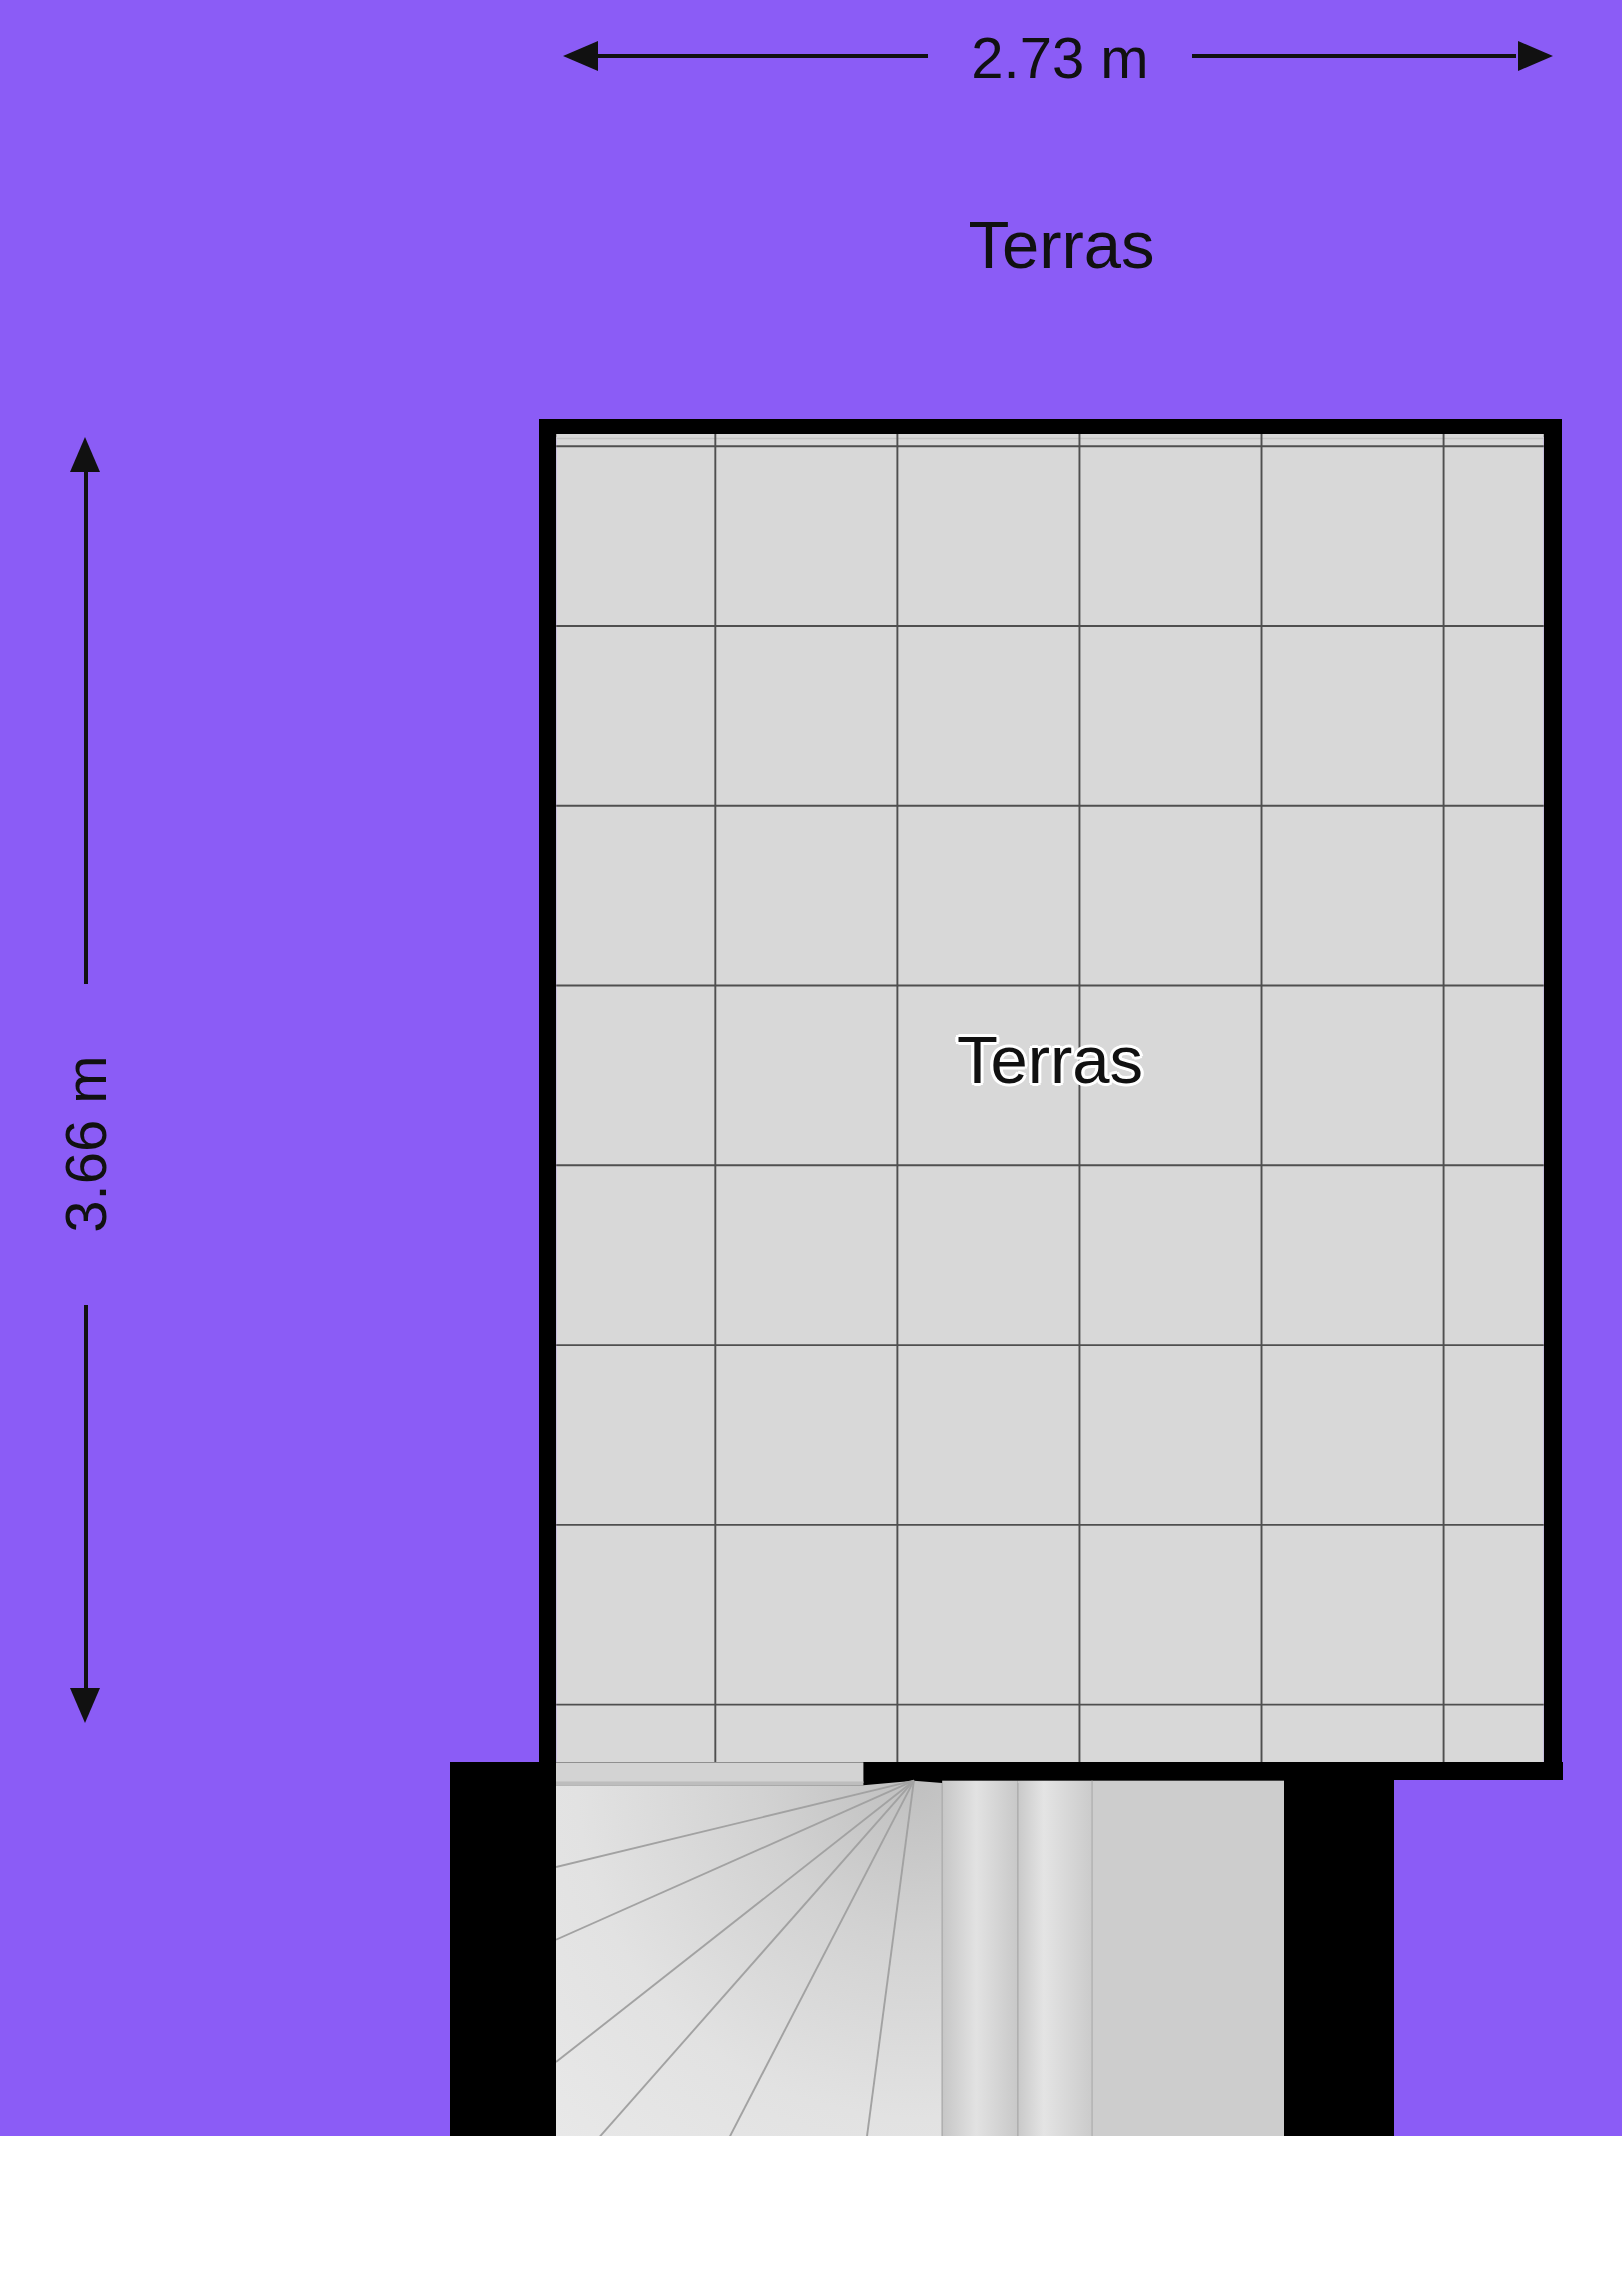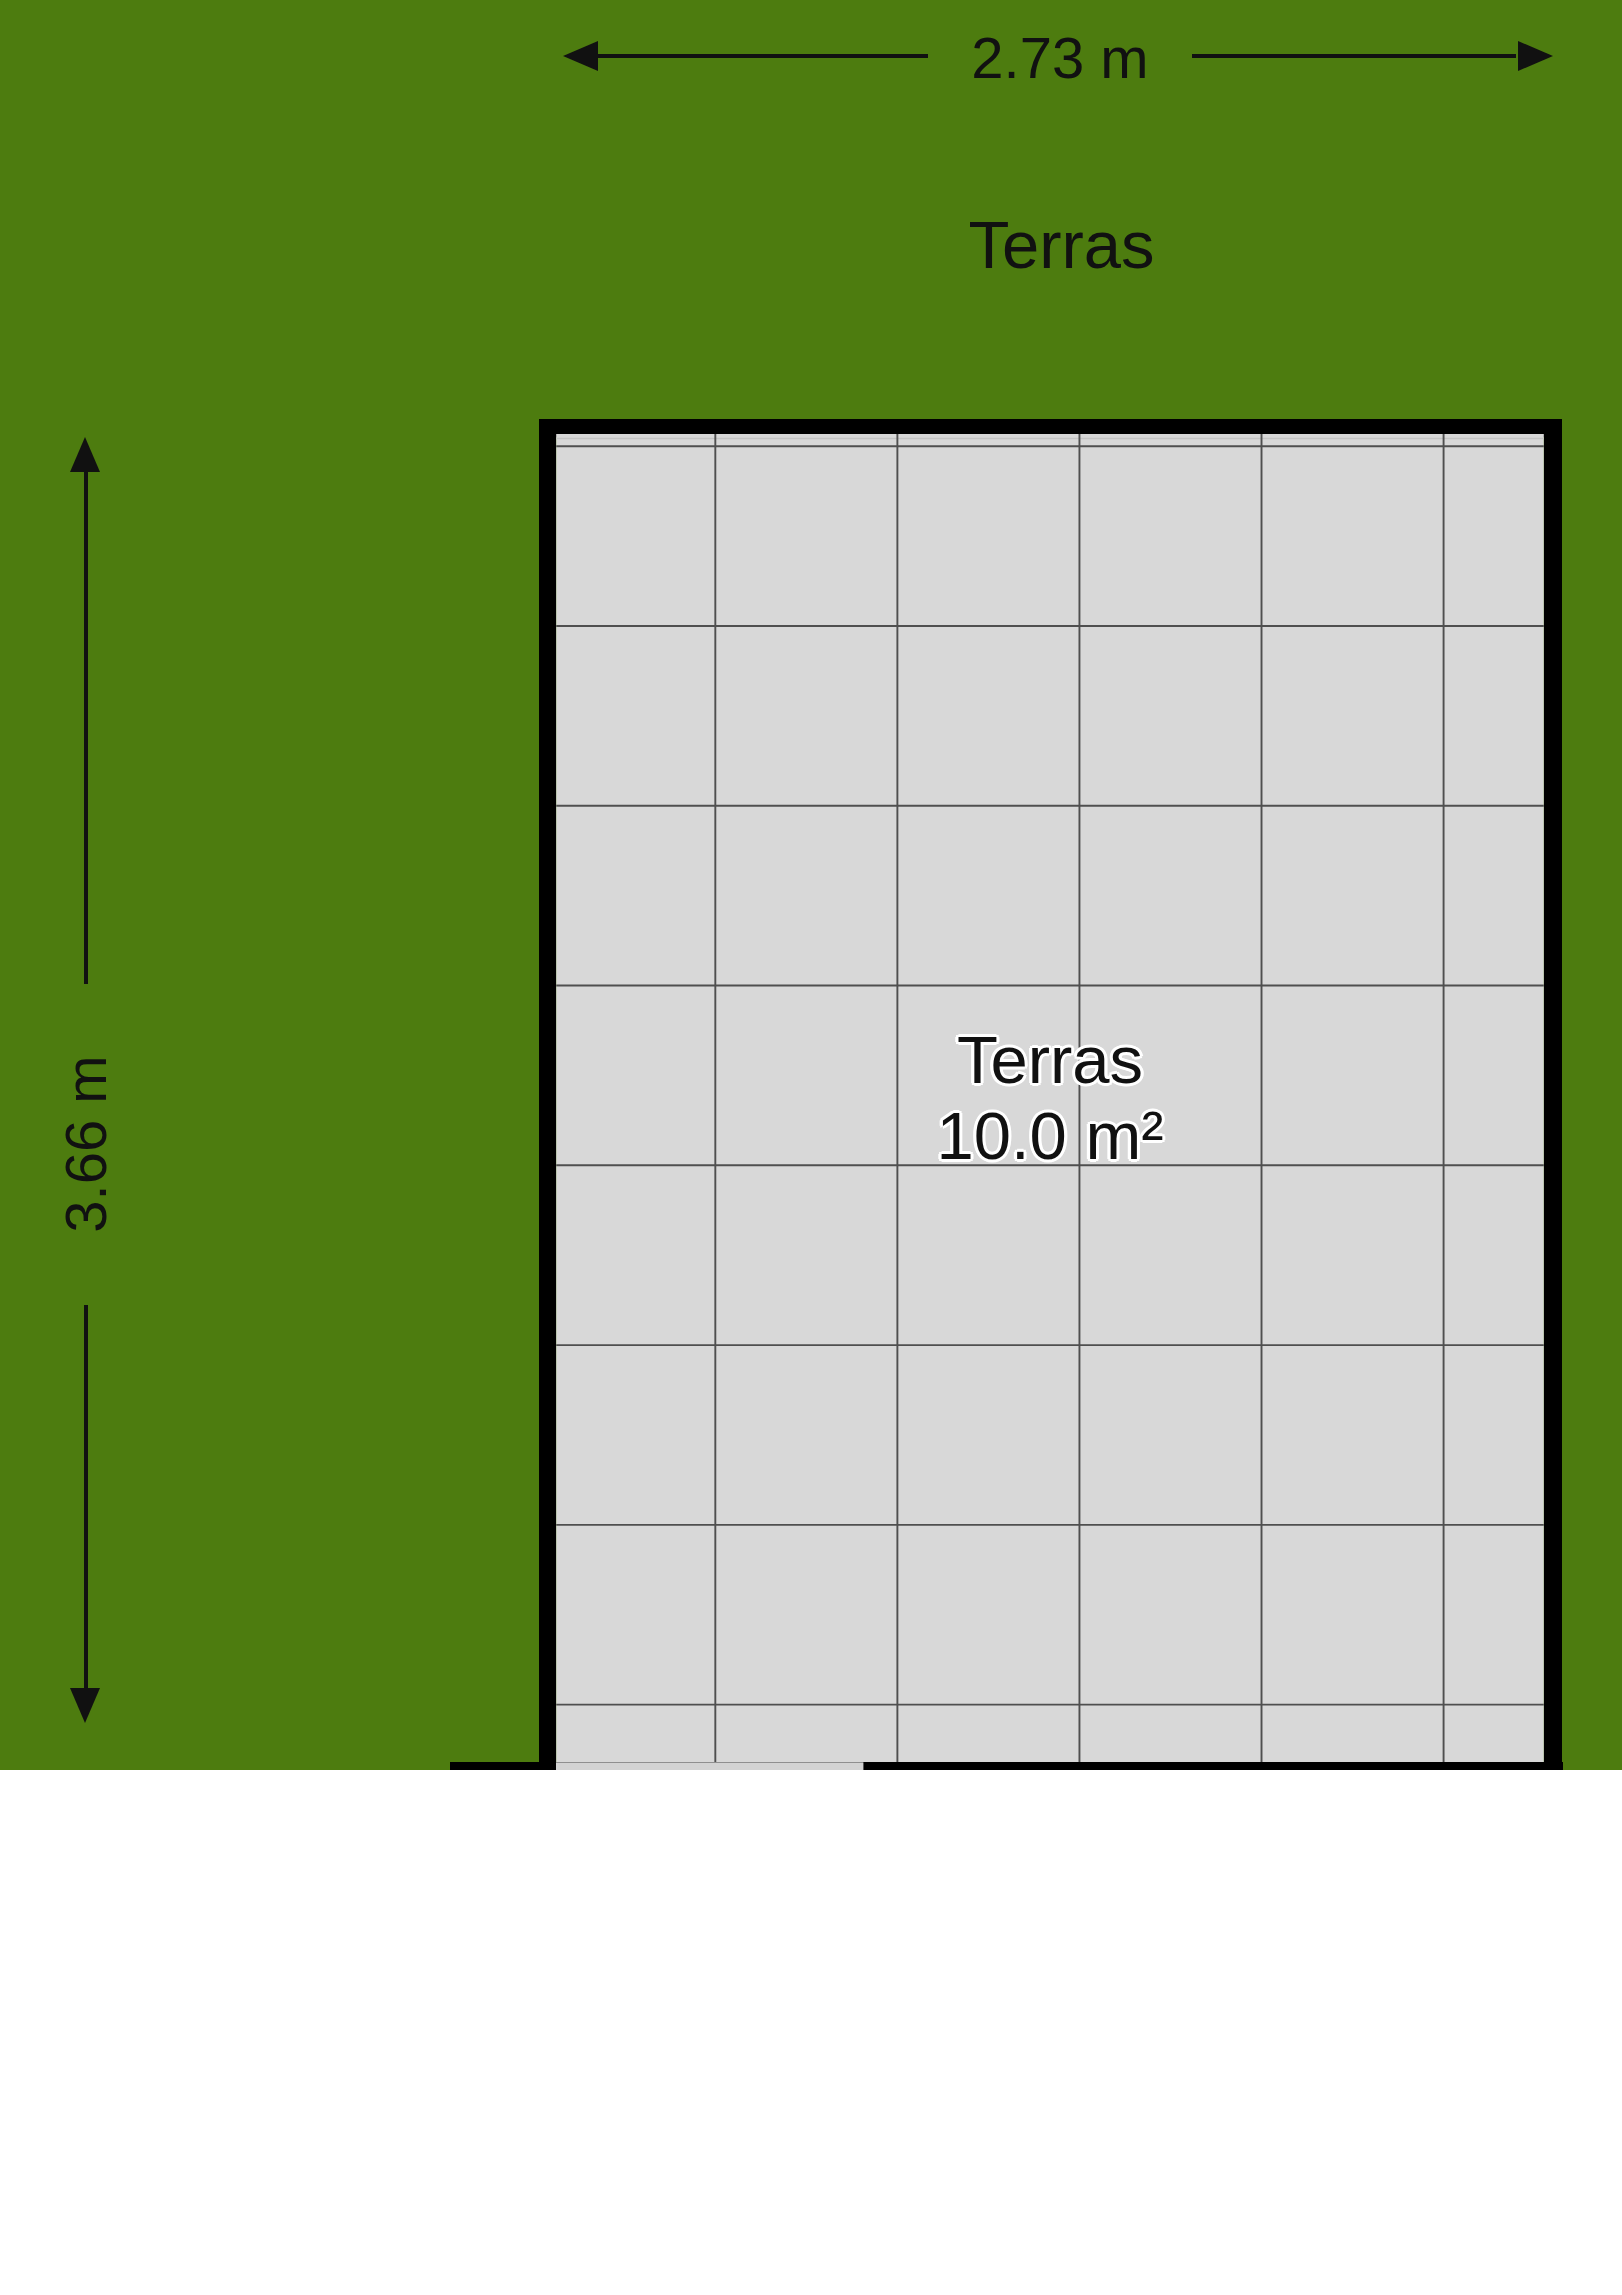--- a/index.html
+++ b/index.html
@@ -1,17 +1,17 @@
 <!DOCTYPE html>
 <html style="--wall: #000000; --floor: #d8d8d8; --grid_line: #4f4f4f; --landing: #cdcdcd; --tread_light: #e7e7e7; --tread_dark: #c0c0c0; --text: #111111;font-size:12.2px"><head>
 <meta charset="utf-8">
 <style>
   html,body{margin:0;padding:0;background:#ffffff;}
   .canvas{
-    position:relative;width:1623px;height:1770px;background:#4d7c0f;
+    position:relative;width:1623px;height:2136px;background:#8b5cf6;
     font-family:"Liberation Sans", sans-serif;color:var(--text,#111);overflow:hidden;
   }
   .abs{position:absolute;}
   .wall{background:var(--wall,#000);}
   .dim-seg-h{height:3.8px;background:var(--text,#111);}
   .dim-seg-v{width:3.8px;background:var(--text,#111);}
   .arrow{width:0;height:0;}
   .arrow-left {border-top:15.3px solid transparent;border-bottom:15.3px solid transparent;border-right:35px solid var(--text,#111);}
   .arrow-right{border-top:15.3px solid transparent;border-bottom:15.3px solid transparent;border-left:35px solid var(--text,#111);}
   .arrow-up   {border-left:15.3px solid transparent;border-right:15.3px solid transparent;border-bottom:35px solid var(--text,#111);}
@@ -114,17 +114,16 @@
     <line x1="1232" y1="2330" x2="1232" y2="2820" stroke="#b0b0b0" stroke-width="2"></line>
     <line x1="1331" y1="2330" x2="1331" y2="2820" stroke="#b0b0b0" stroke-width="2"></line>
 
     <rect x="1428" y="2327" width="251" height="490" fill="var(--landing,#cdcdcd)"></rect>
     <rect x="1428" y="2813" width="251" height="4" fill="#3f3f3f"></rect>
     <line x1="1428" y1="2327" x2="1428" y2="2817" stroke="#b5b5b5" stroke-width="2"></line>
   </svg>
 
   <div class="abs" style="left:782px;top:1022px;width:536px;">
     <div class="room-label">Terras</div>
-    <div class="room-label">10.0 m²</div>
   </div>
 
 </div>
 
 
 </body></html>

